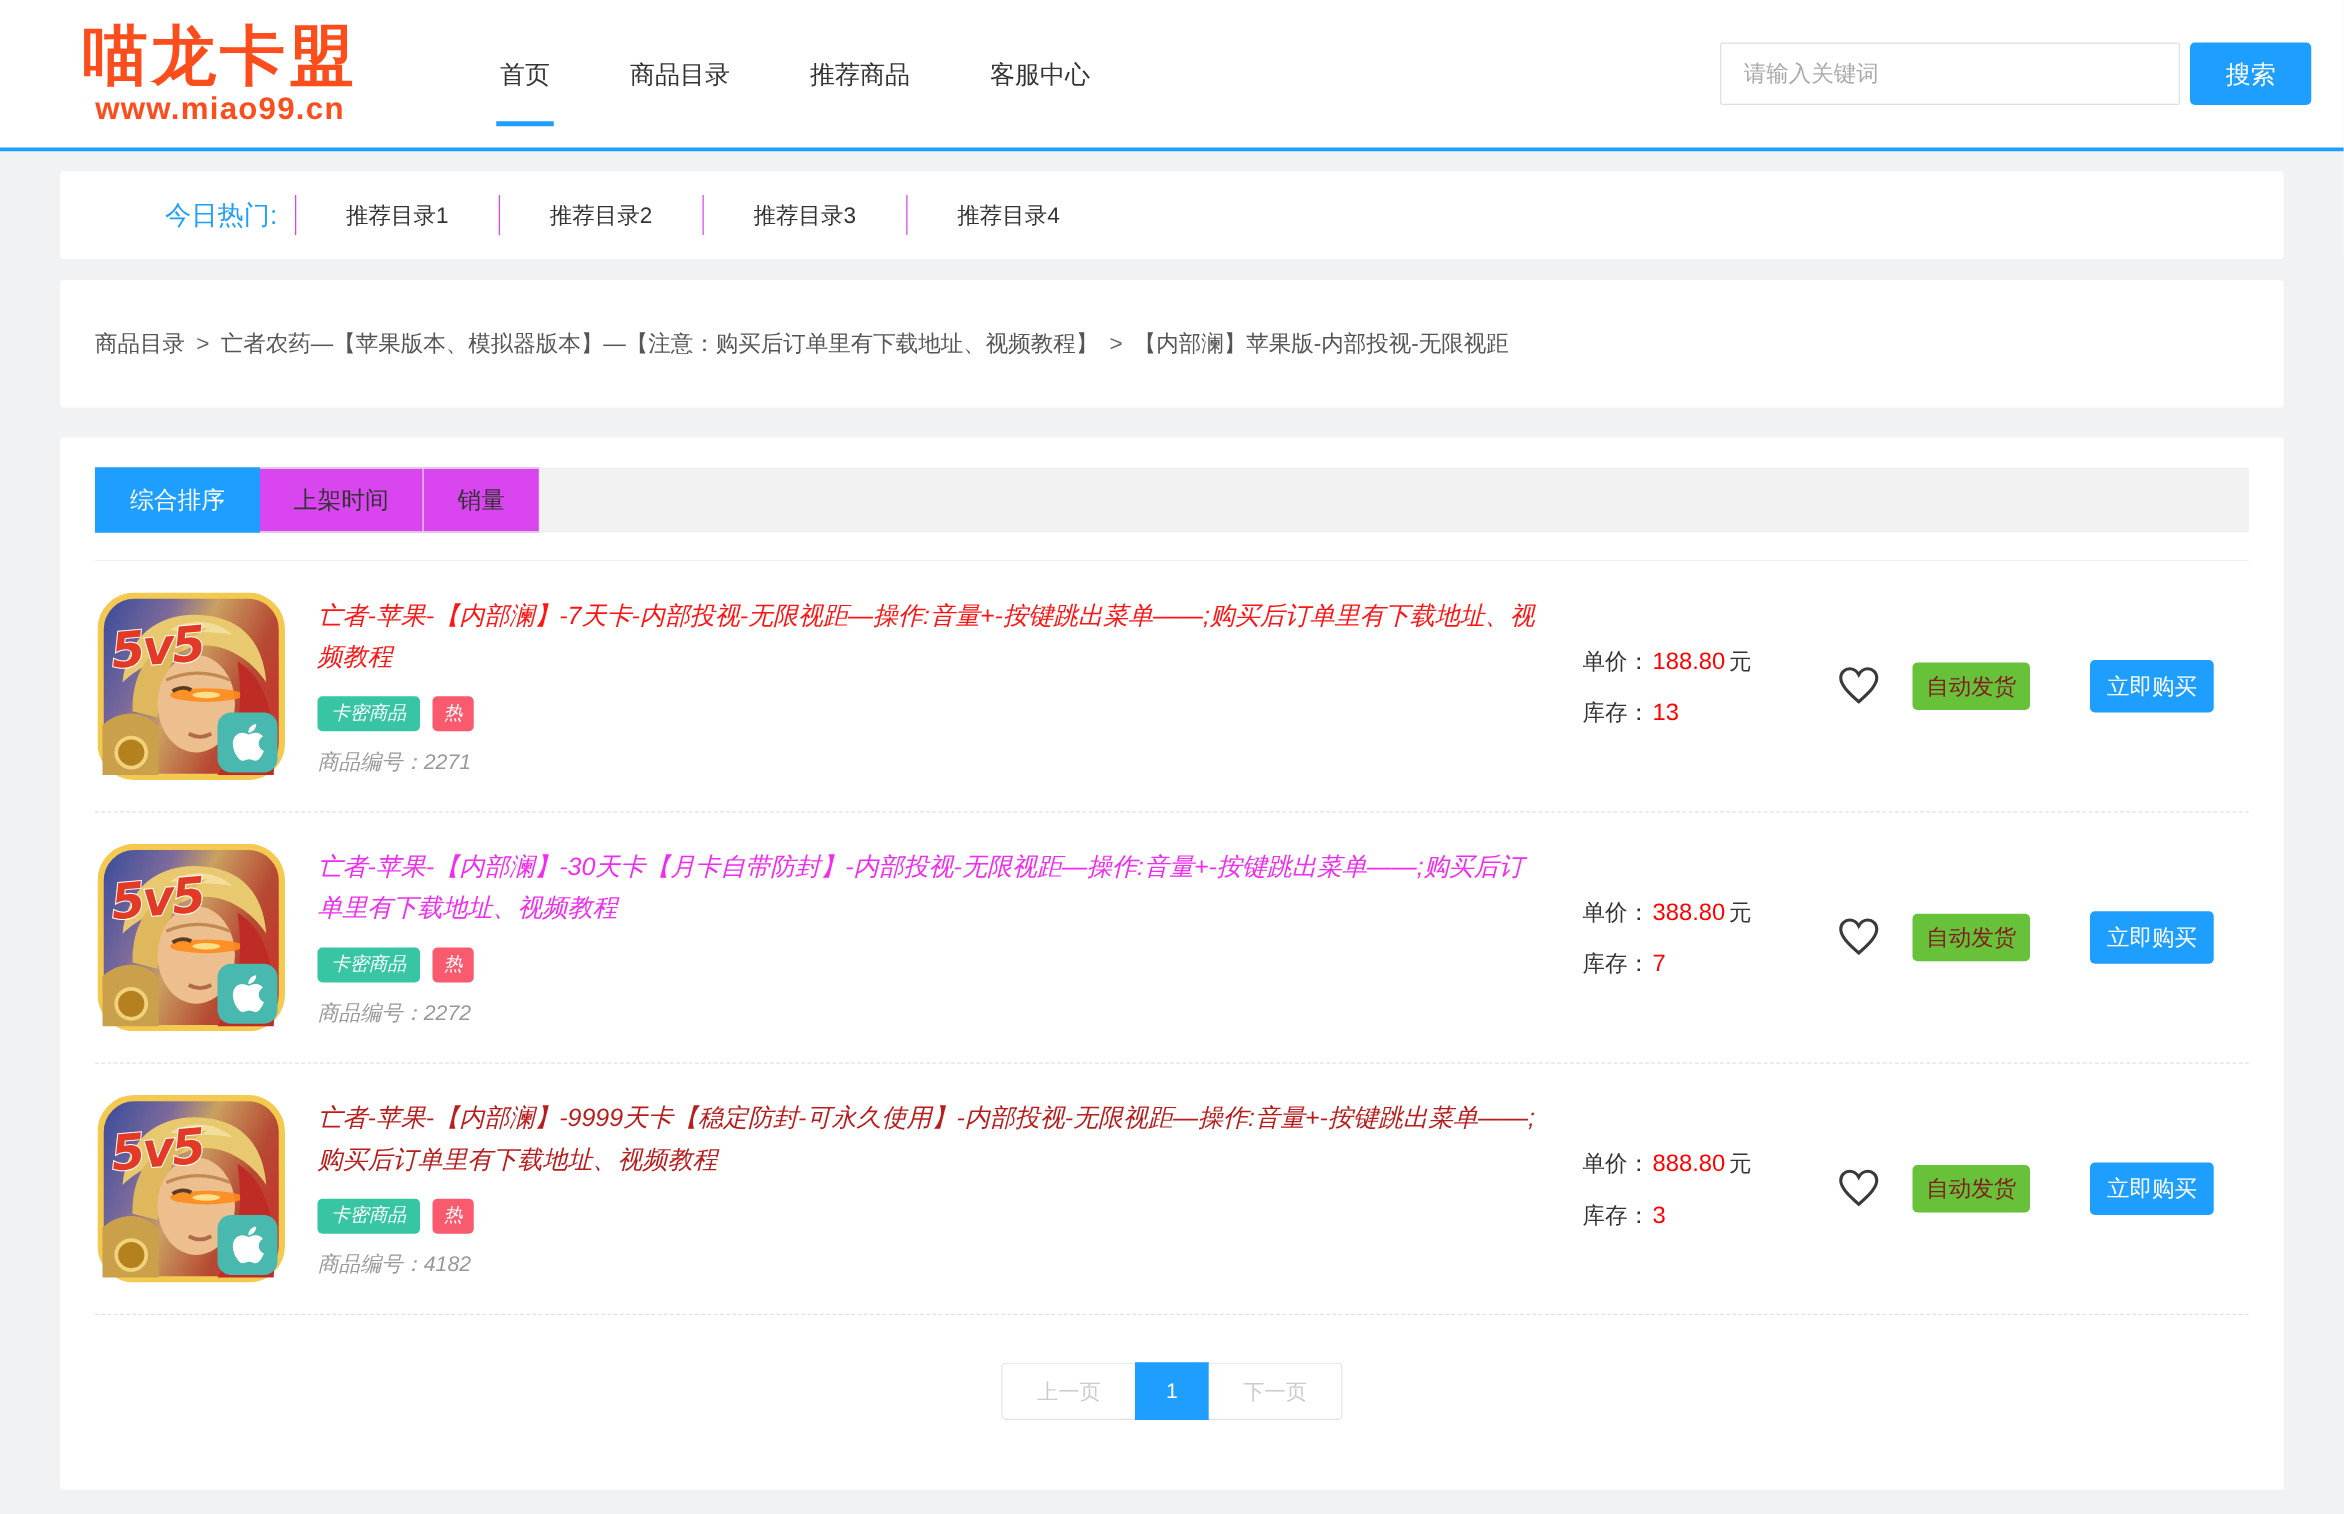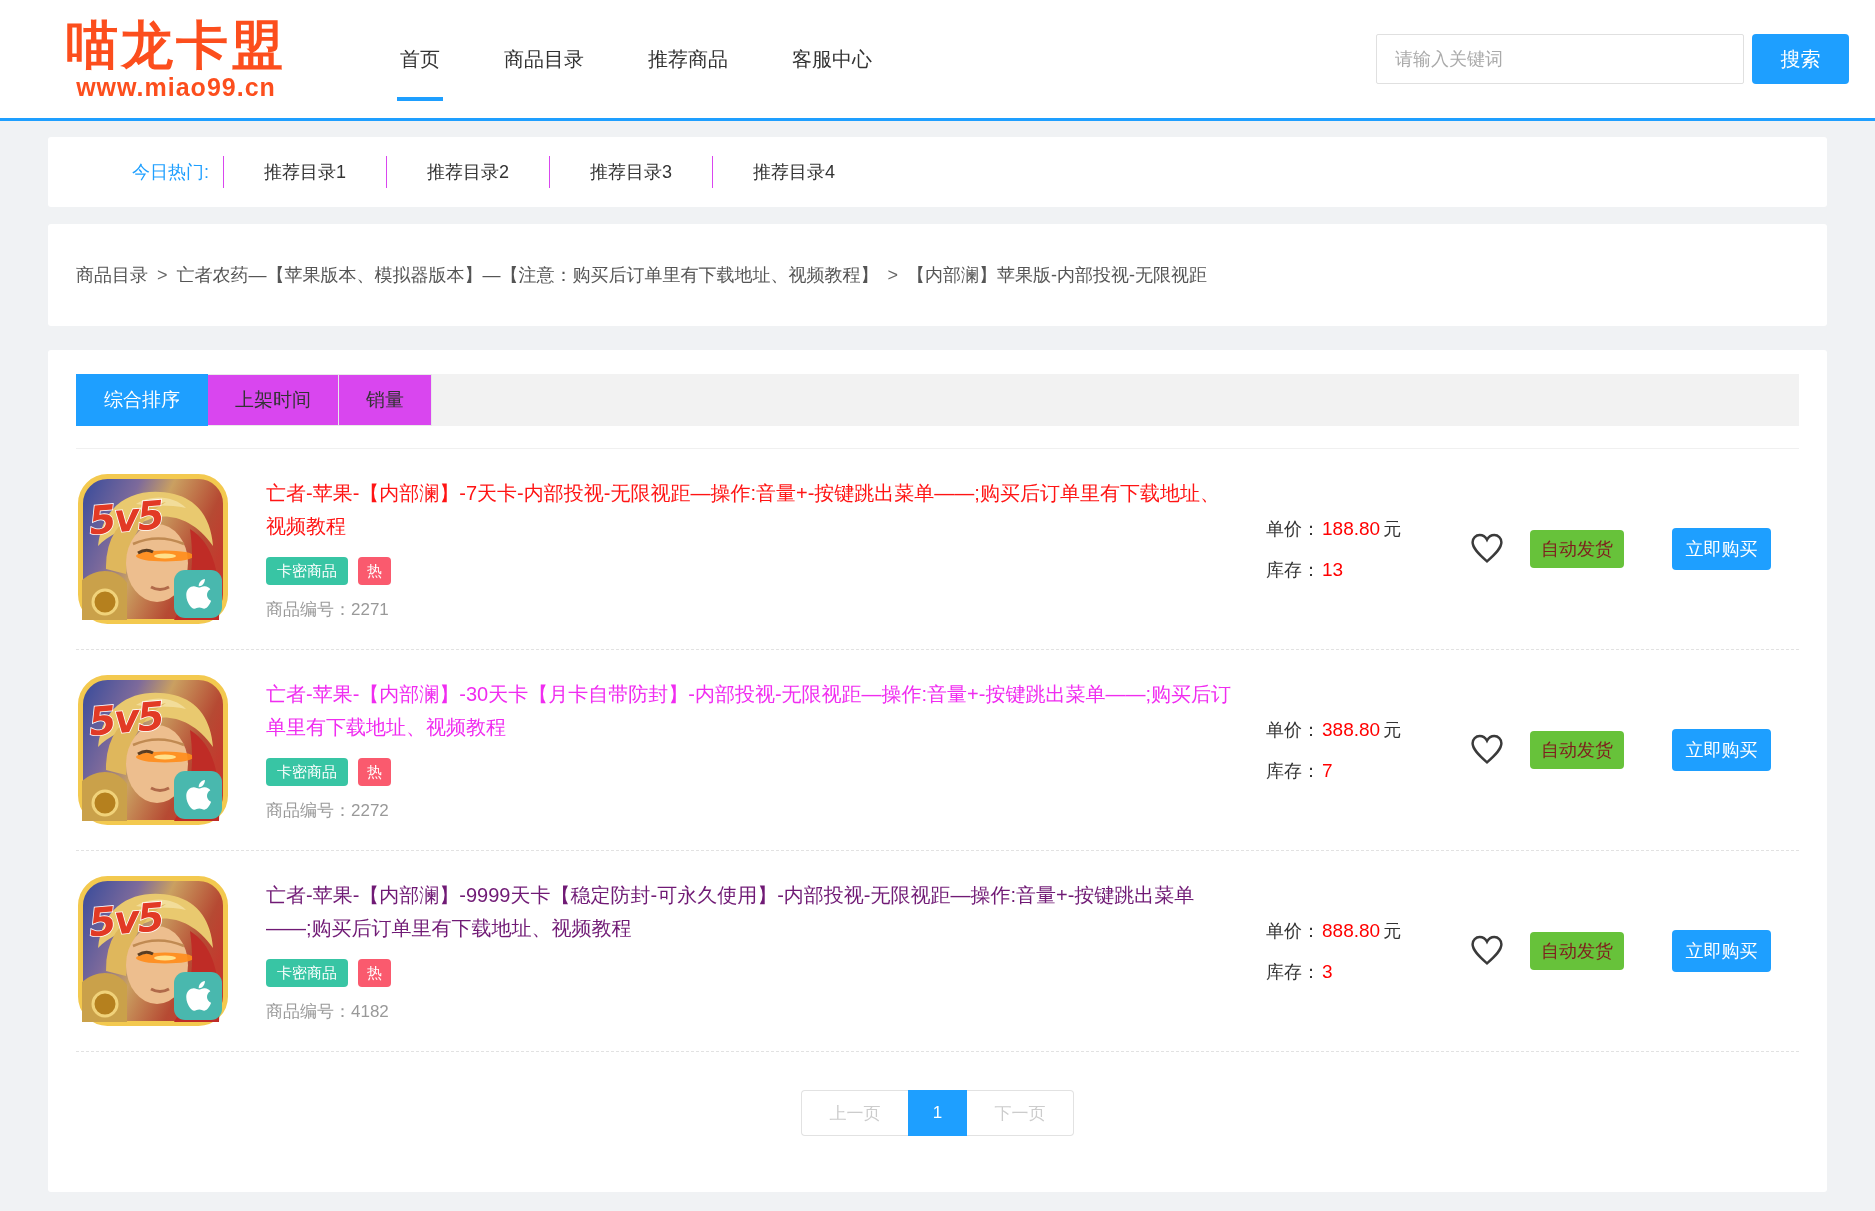--- a/index.html
+++ b/index.html
@@ -26,42 +26,42 @@
   .search input{width:368px;height:50px;border:1px solid #e0e0e0;border-radius:2px;
     padding:0 18px;font-size:18px;color:#333;outline:none;background:#fff;}
   .search input::placeholder{color:#aaa;}
   .search button{width:97px;height:50px;margin-left:8px;background:var(--accent-blue,#1E9FFF);
     color:#fff;border:none;border-radius:4px;font-size:20px;cursor:pointer;}
   
   .page{padding:16px 48px 20px;}
   .card{background:#fff;border-radius:3px;}
   
   .hotbar{height:70px;display:flex;align-items:center;padding:0 26px;margin-bottom:17px;}
-  .hot-label{color:var(--accent-blue,#1E9FFF);font-size:18px;margin-left:58px;}
+  .hot-label{color:var(--accent-blue,#1E9FFF);font-size:21px;margin-left:58px;}
   .hot-items{display:flex;margin-left:14px;}
   .hot-item{font-size:18px;color:#333;padding:4px 40px;border-left:1px solid #d946ef;
     cursor:pointer;text-decoration:none;}
   
   .breadcrumb{height:102px;display:flex;align-items:center;padding:0 28px;margin-bottom:24px;
     font-size:18px;color:#555;}
   .breadcrumb .crumb{cursor:pointer;}
   .breadcrumb .crumb.current{cursor:default;}
   .breadcrumb .sep{margin:0 9px;color:#666;}
   
   .main{padding:24px 28px 56px;}
   .tabs{background:#f2f2f2;height:52px;display:flex;align-items:stretch;}
   .tab{padding:0 27px;display:flex;align-items:center;justify-content:center;font-size:19px;
     color:#333;background:#d946ef;border:1px solid #e9e9e9;border-left:none;cursor:pointer;}
   .tab:first-child{border-left:1px solid #e9e9e9;}
   .tab.active{background:var(--accent-blue,#1E9FFF);border-color:var(--accent-blue,#1E9FFF);color:#fff;}
   
   .plist{margin-top:22px;border-top:1px solid #f0f0f0;}
   .p-row{display:flex;align-items:center;padding:25px 0 25px 2px;border-bottom:1px dashed #e2e2e2;}
   .p-iconwrap{flex:none;width:150px;height:150px;cursor:pointer;}
-  .p-info{flex:1;margin-left:38px;padding-right:28px;min-width:0;}
+  .p-info{flex:1;margin-left:26px;padding-right:28px;min-width:0;font-style:italic;}
   .p-title{font-size:20px;line-height:33px;max-width:995px;cursor:pointer;}
   .p-tags{margin-top:14px;display:flex;gap:10px;}
   .tag{color:#fff;font-size:15px;padding:5px 11px;border-radius:4px;line-height:1.2;}
   .tag-card{background:var(--tag-teal,#38C5A4);}
   .tag-hot{background:var(--tag-hot,#FA5A6E);padding:5px 9px;}
   .p-sku{margin-top:13px;color:#999;font-size:17px;}
   .p-price{flex:none;width:178px;font-size:18px;color:#333;}
   .price-line,.stock-line{display:flex;align-items:baseline;white-space:nowrap;}
   .stock-line{margin-top:17px;}
   .p-price .val{color:var(--price-red,#F00);font-size:19px;margin:0 3px 0 2px;}
@@ -240,21 +240,21 @@
       </div>
 
       <div class="p-row">
         <div class="p-iconwrap">
           <svg viewBox="0 0 150 150" width="150" height="150">
             <use href="#game-art"></use>
             <text class="badge5v5" x="11" y="58" transform="rotate(-5 40 45)">5v5</text>
           </svg>
         </div>
         <div class="p-info">
-          <div class="p-title" style="color: #701a75;">亡者-苹果-【内部澜】-9999天卡【稳定防封-可永久使用】-内部投视-无限视距—操作:音量+-按键跳出菜单——;购买后订单里有下载地址、视频教程</div>
+          <div class="p-title" style="color: #b91c1c;">亡者-苹果-【内部澜】-9999天卡【稳定防封-可永久使用】-内部投视-无限视距—操作:音量+-按键跳出菜单——;购买后订单里有下载地址、视频教程</div>
           <div class="p-tags">
             <span class="tag tag-card">卡密商品</span>
             <span class="tag tag-hot">热</span>
           </div>
           <div class="p-sku">
             <span>商品编号：</span><span>4182</span>
           </div>
         </div>
         <div class="p-price">
           <div class="price-line">

